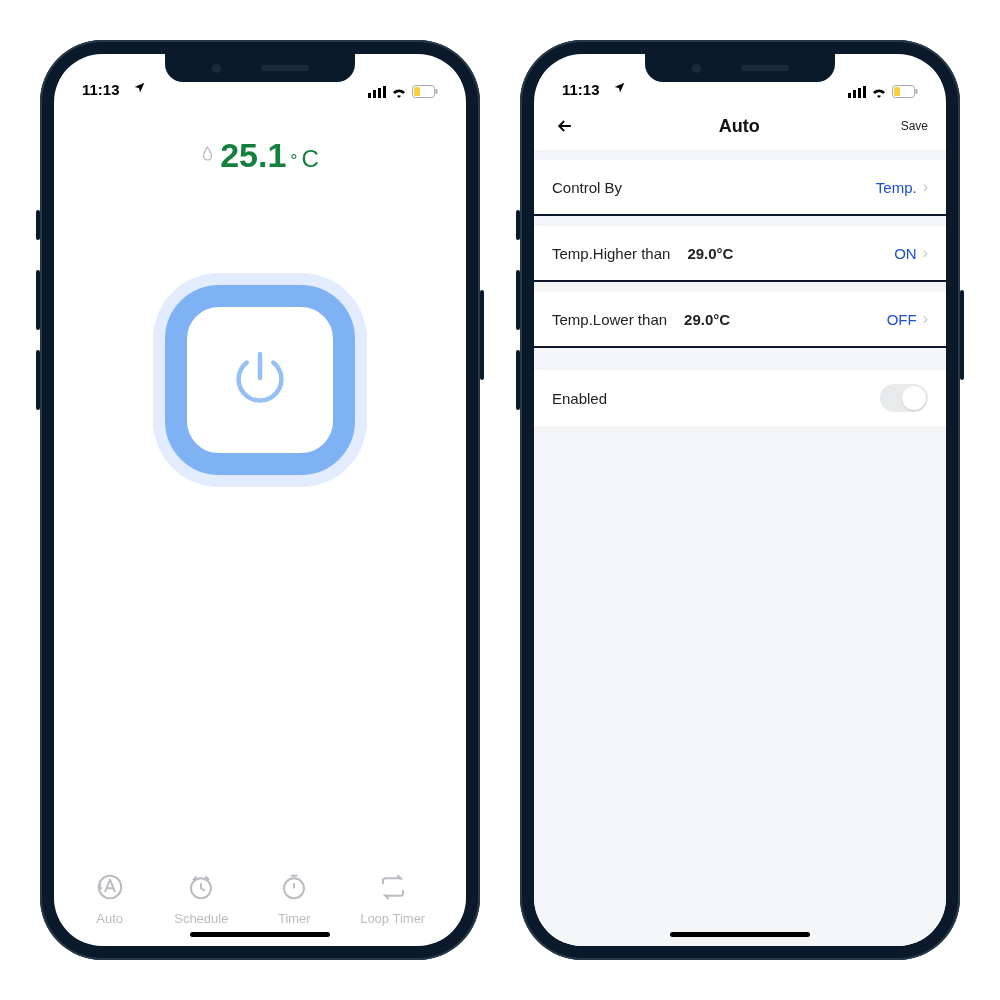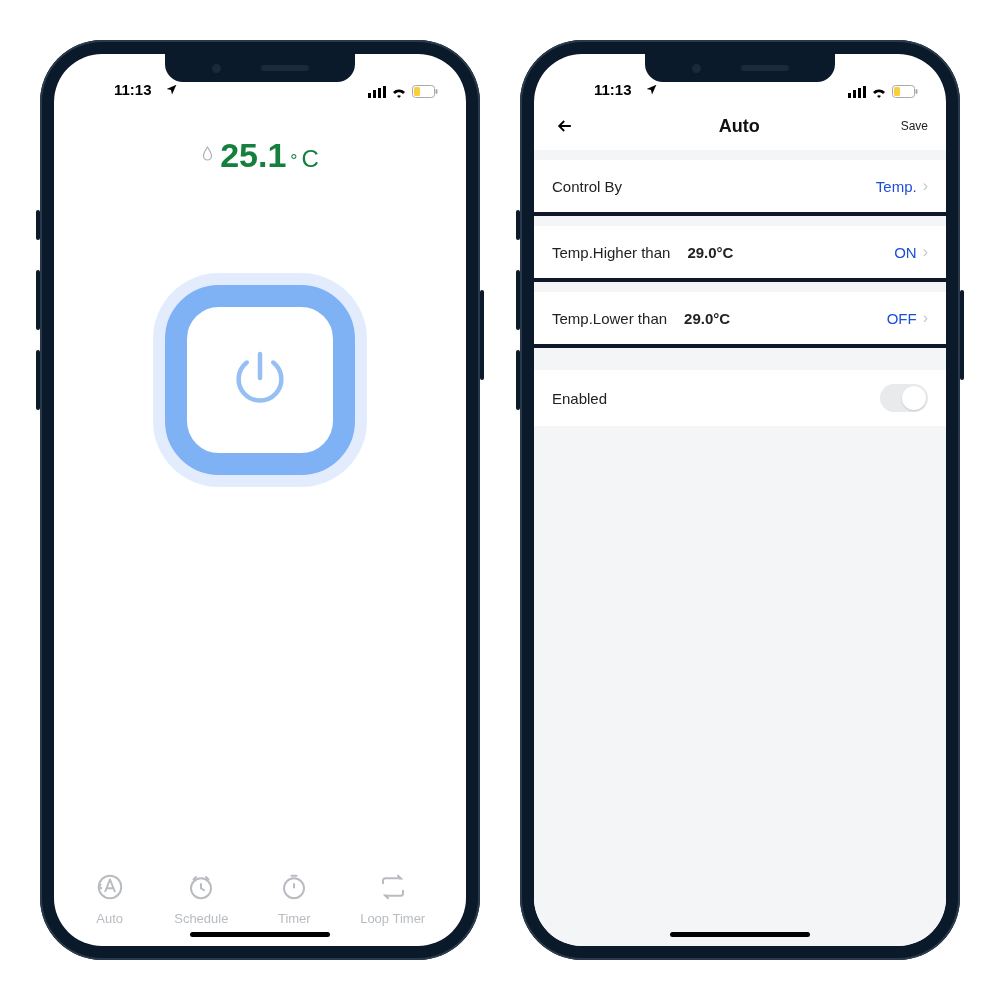--- a/index.html
+++ b/index.html
@@ -70,21 +70,21 @@
   .status-bar {
     height: 48px;
     display: flex;
     align-items: flex-end;
     justify-content: space-between;
     padding: 0 28px 4px 28px;
     font-size: 15px;
     font-weight: 600;
     color: #000;
   }
-  .status-left { display:flex; align-items:center; gap:13px;margin-left:32px;}
+  .status-left { display:flex; align-items:flex-start; gap:13px;}
   .status-right { display:flex; align-items:center; gap:5px;}
   .loc-icon svg, .sig-icon svg, .wifi-icon svg, .batt-icon svg { display:block; }
 
   
   .nav-bar {
     height: 48px;
     display: flex;
     align-items: center;
     padding: 0 18px;
     gap: 10px;
@@ -137,21 +137,21 @@
   .p2-body { flex:1; background:#f4f5f6; display:flex; flex-direction:column;}
   .list-gap { height:10px; }
   .list-row {
     background:#fff;
     min-height:56px;
     display:flex;
     align-items:center;
     padding:0 18px;
     font-size:15px;
     color:#222;
-    border-bottom:4px solid #0f172a;
+    border-bottom:2px solid #0f172a;
     cursor:pointer;
   }
   .list-row:last-of-type{border-bottom:none;}
   .row-label { flex:0 0 auto; }
   .row-bold { font-weight:700; margin-left:17px;}
   .row-spacer{flex:1;}
   .row-value { color:#1d4ed8; font-size:15px;}
   .chev { color:#c4c7cb; margin-left:6px; font-size:16px;}
   .toggle {
     width:48px; height:28px; border-radius:14px; background:#e9eaec;

